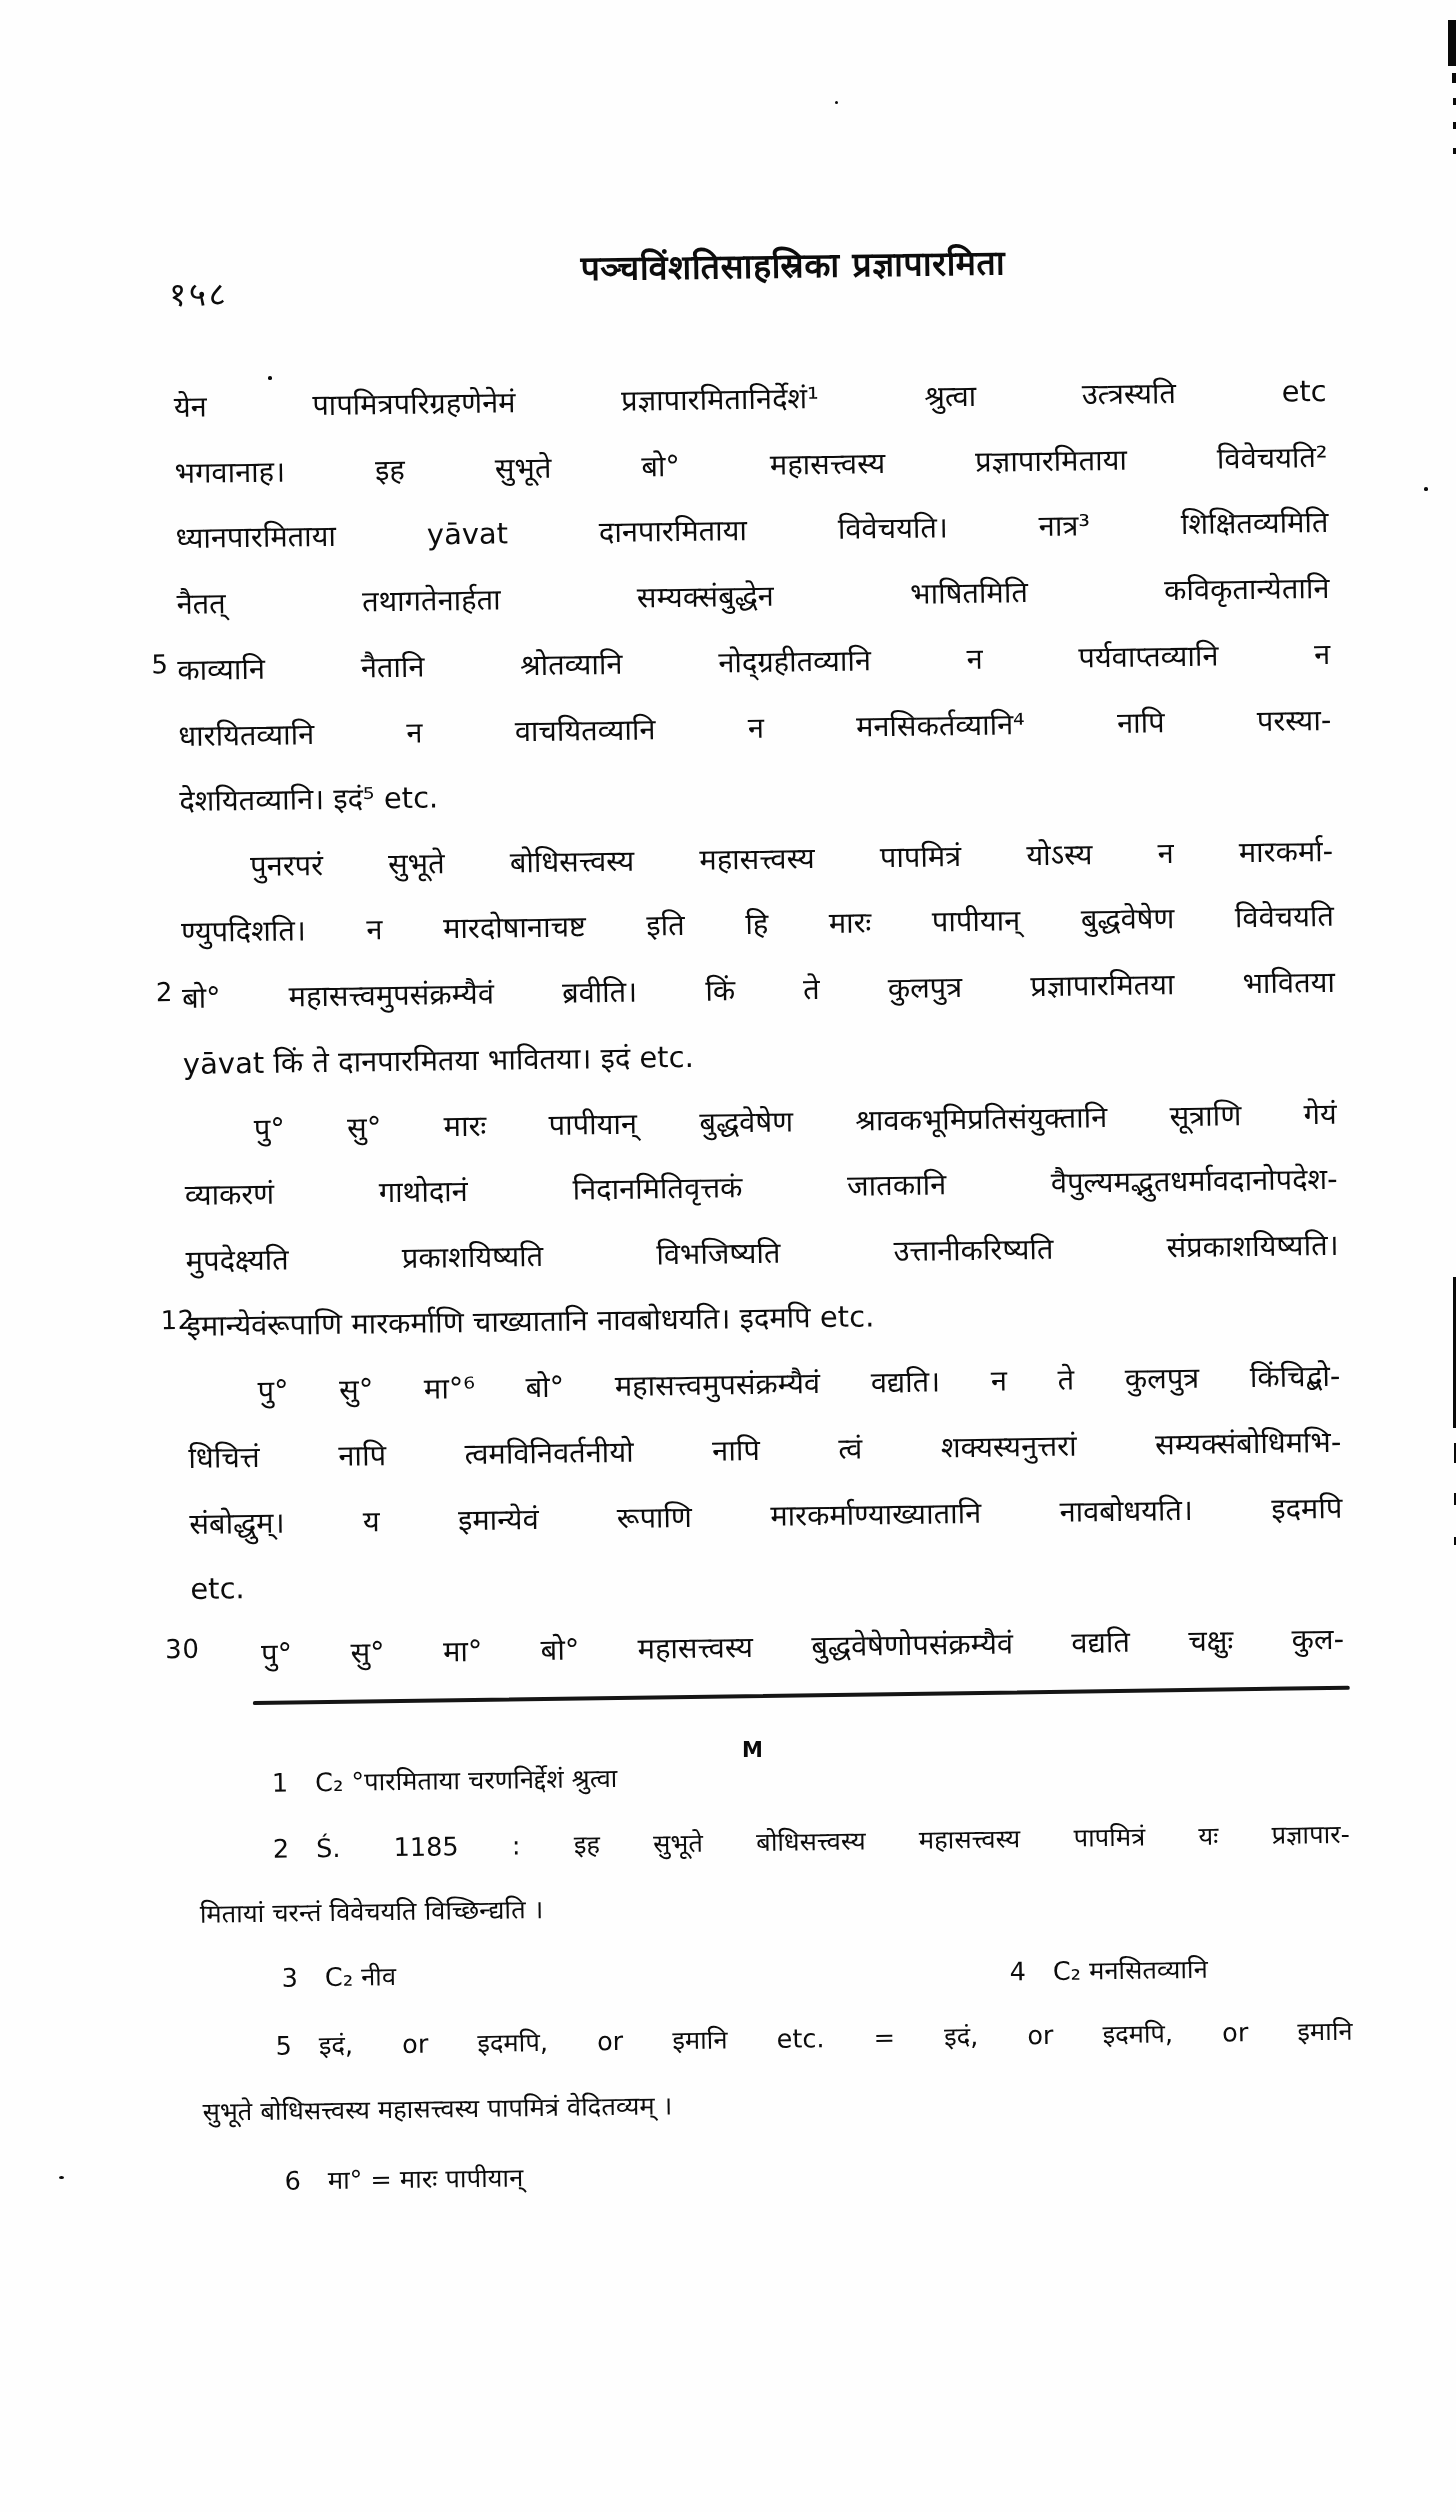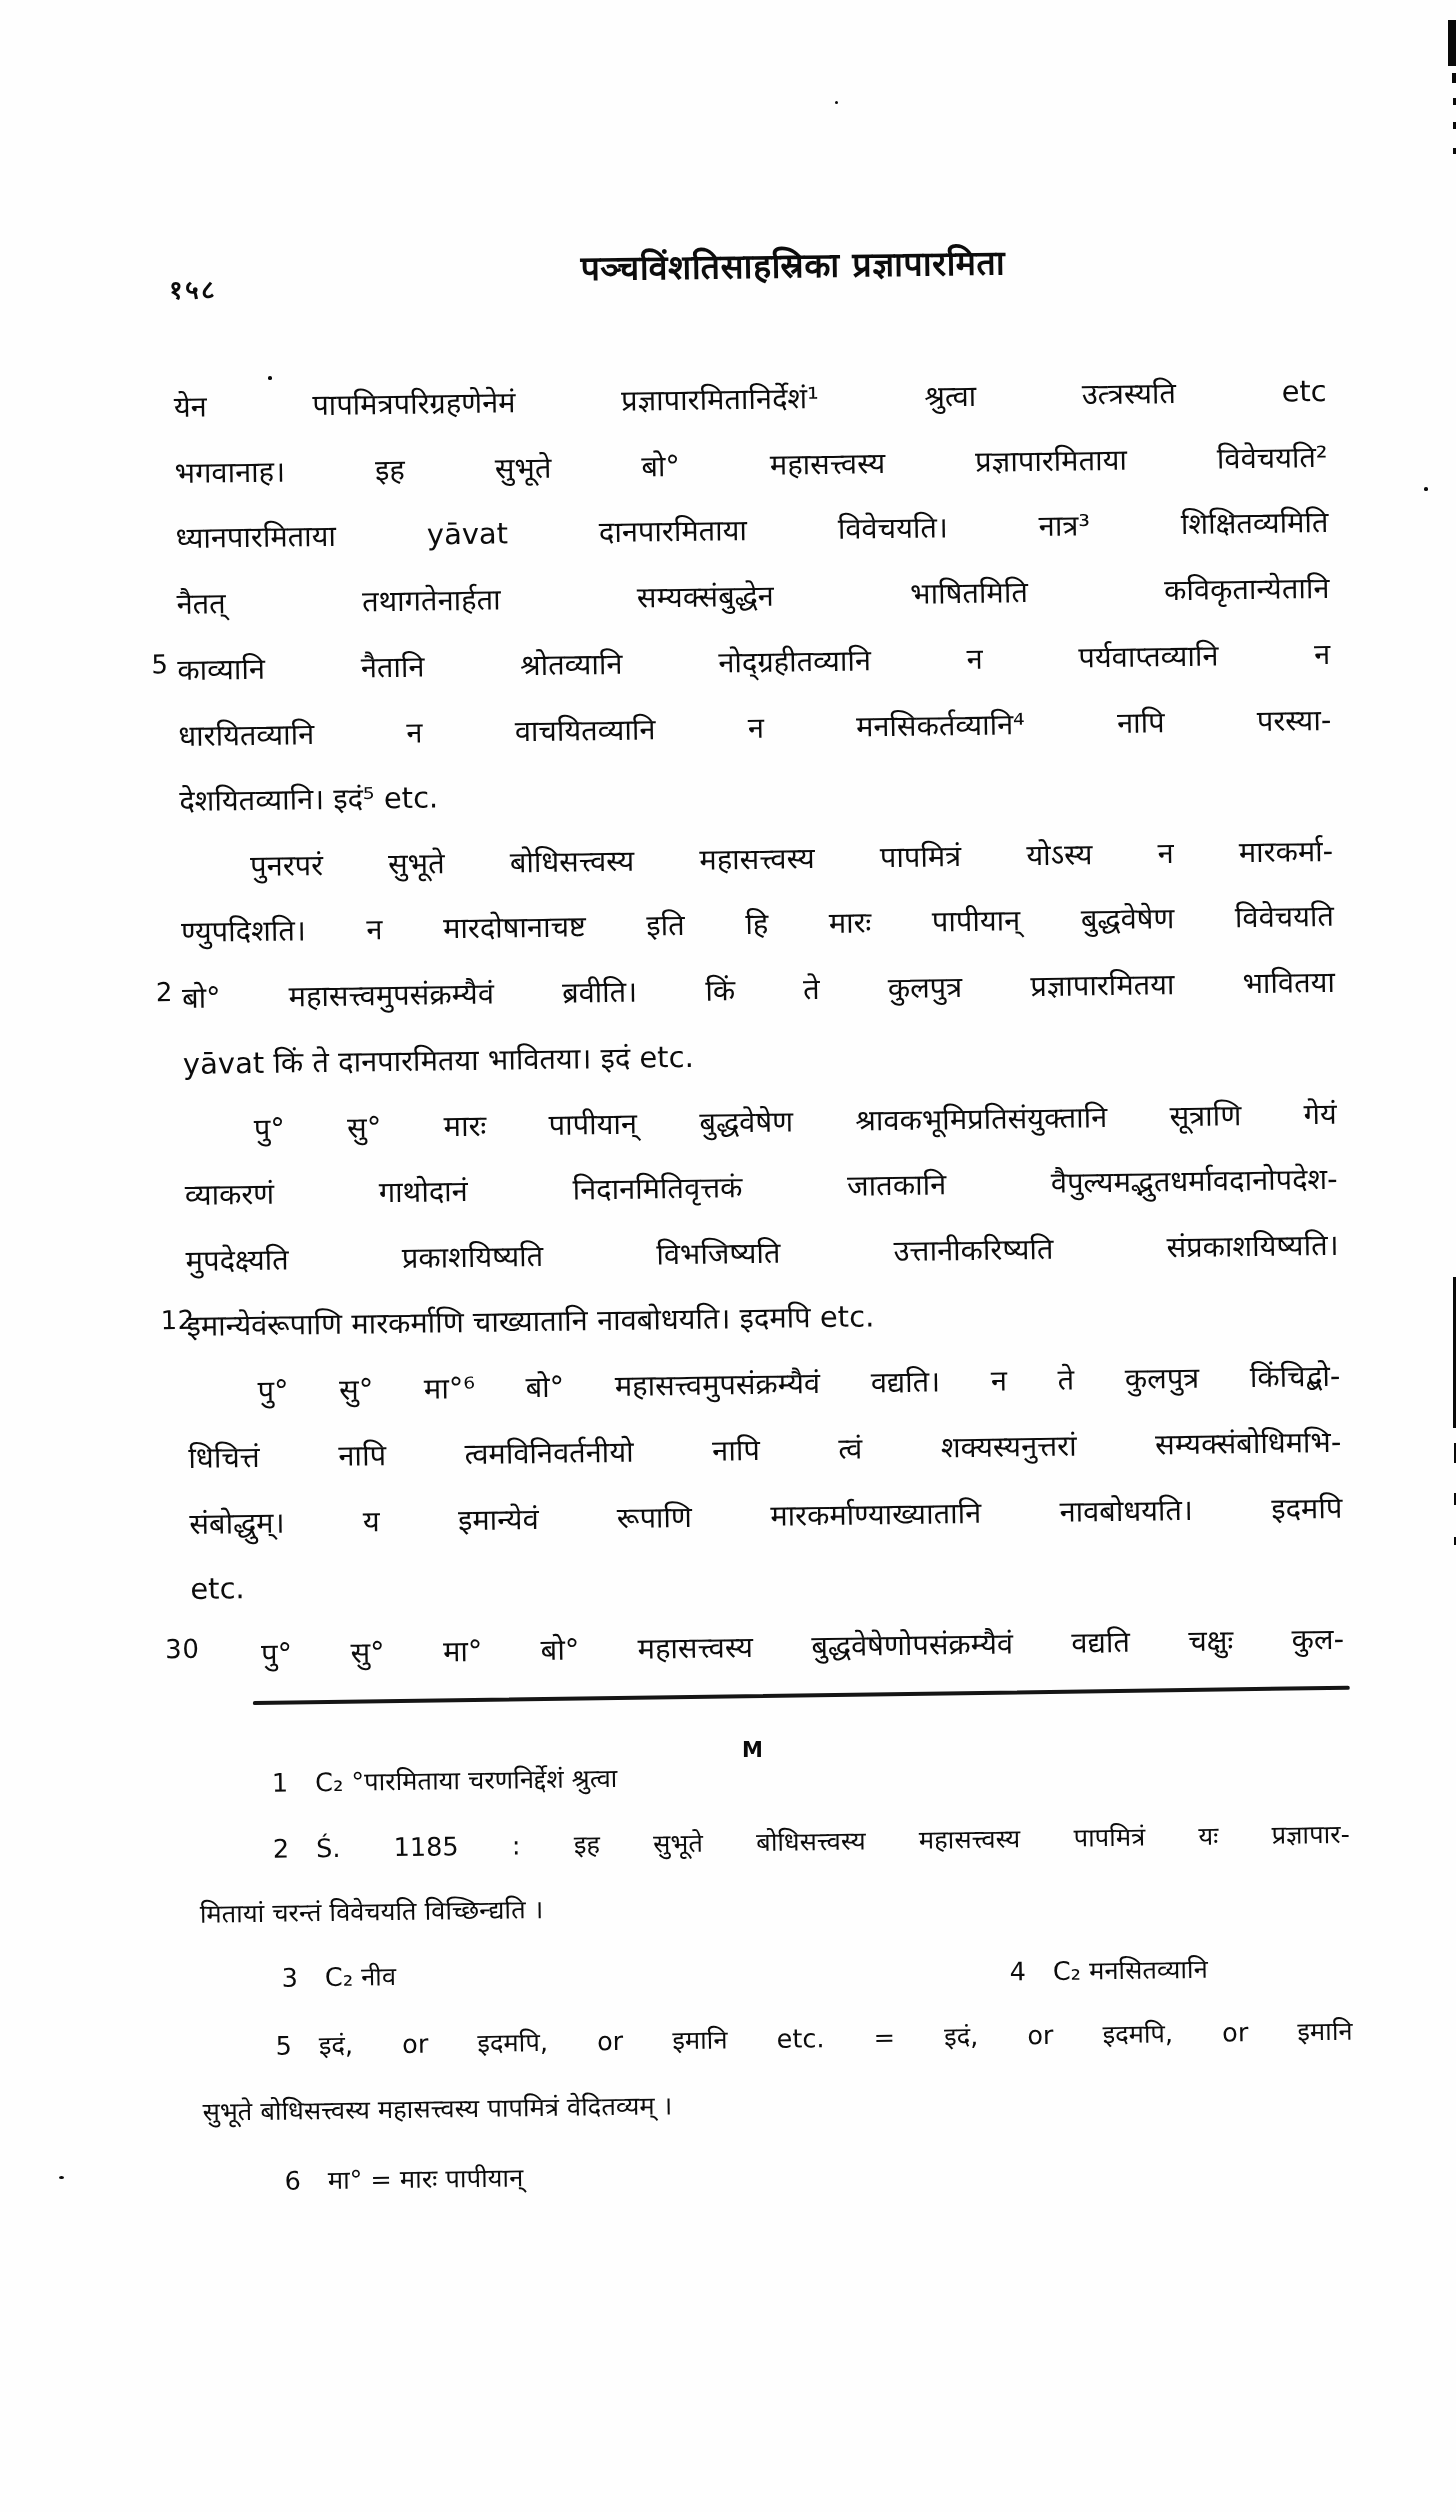--- a/index.html
+++ b/index.html
@@ -1,20 +1,20 @@
 <!DOCTYPE html>
 <html style="font-size:10px"><head>
 <meta charset="utf-8">
 <style>
   html,body{margin:0;padding:0;background:#888;}
   .page{position:relative;width:1457px;height:2512px;background:#fefefe;
         font-family:"DejaVu Sans",sans-serif;color:#0c0c0c;overflow:hidden;}
   .sheet{position:absolute;left:0;top:0;width:1457px;height:2512px;
          transform:rotate(-0.8deg);transform-origin:181px 996px;}
-  .pageno{position:absolute;left:179px;top:271px;font-size:26px;font-weight:bold;letter-spacing:2.5px;}
+  .pageno{position:absolute;left:179px;top:271px;font-size:33px;font-weight:normal;letter-spacing:2.5px;}
   .title{position:absolute;left:492px;top:250px;width:622px;text-align:center;
          font-size:34px;font-weight:bold;letter-spacing:0.6px;white-space:nowrap;}
   .line{position:absolute;left:182px;width:1153px;font-size:29px;line-height:1.45;
         text-align:justify;text-align-last:justify;}
   .line.nj{text-align:left;text-align-last:left;}
   .line.ind{padding-left:70px;width:1083px;}
   .mnum{position:absolute;left:156px;font-size:26px;letter-spacing:0.6px;}
   .rule{position:absolute;left:243px;top:1702px;width:1097px;height:3.7px;background:#151515;border-radius:1.9px;}
   .fn{position:absolute;font-size:25.5px;line-height:1.4;white-space:nowrap;}
   .fn.wide{white-space:normal;width:1077px;text-align:justify;text-align-last:justify;}

